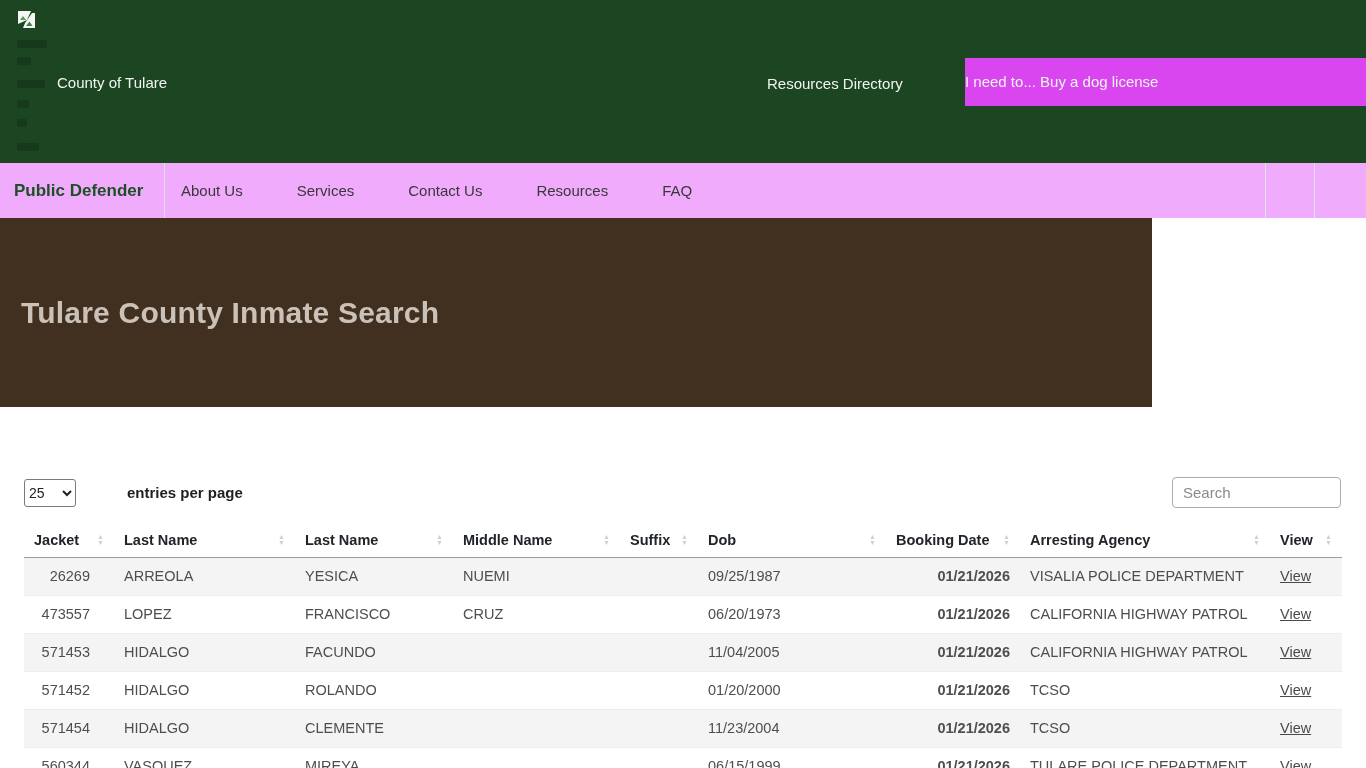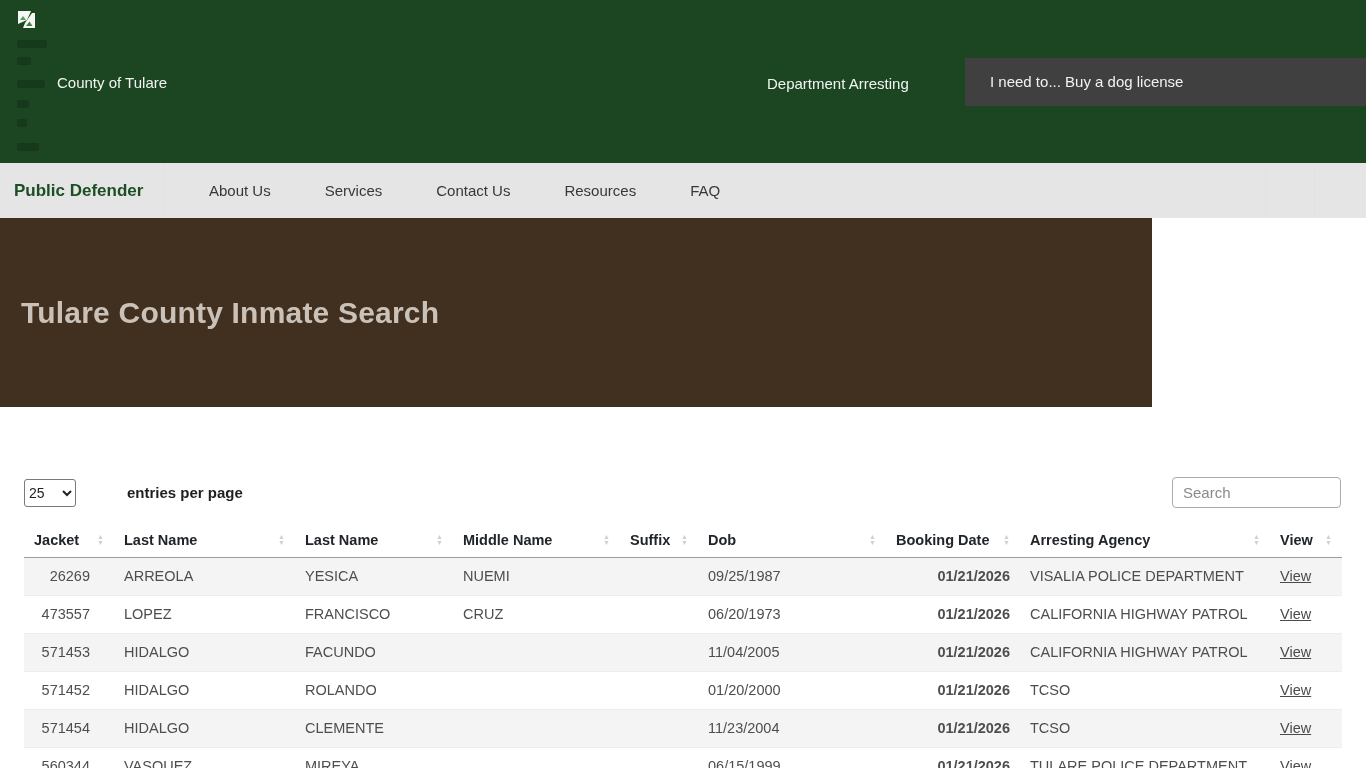--- a/index.html
+++ b/index.html
@@ -6,25 +6,25 @@
   html,body { width:1366px; height:768px; overflow:hidden; background:#fff;
               font-family:"Liberation Sans", sans-serif; }
 
   
   .site-header { position:relative; width:1366px; height:163px; background:#1c4621; }
   .logo-icon { position:absolute; left:16px; top:9px; }
   .faint-bar { position:absolute; height:8px; border-radius:2px; background:rgba(0,0,0,0.18); }
   .site-name { position:absolute; left:57px; top:74px; color:#f2f4f1; font-size:15px; }
   .dept-directory { position:absolute; left:767px; top:75px; color:#f2f4f1; font-size:15px; cursor:pointer; }
   .i-need-to { position:absolute; left:965px; top:58px; width:401px; height:48px;
-               background:#404040; color:#eef4ee; font-size:15px; line-height:48px;
-               padding-left:25px; cursor:pointer; }
-
-  
-  .nav-bar { position:relative; width:1366px; height:55px; background:#e5e5e5; display:flex; align-items:center;gap:28px; }
+               background:#d946ef; color:#eef4ee; font-size:15px; line-height:48px;
+               cursor:pointer; }
+
+  
+  .nav-bar { position:relative; width:1366px; height:55px; background:#f0abfc; display:flex; align-items:center; }
   .nav-brand { width:165px; height:55px; line-height:55px; padding-left:14px;
                font-size:17px; font-weight:bold; color:#1d4f24;
                border-right:1px solid #e2e2e2; flex:0 0 165px; }
   .nav-links { display:flex; margin-left:16px; gap:54px; list-style:none; }
   .nav-links li { font-size:15px; color:#383838; cursor:pointer; white-space:nowrap; }
   .nav-divider { position:absolute; top:0; width:1px; height:55px; background:#e2e2e2; }
   .nav-divider.d1 { left:1265px; }
   .nav-divider.d2 { left:1314px; }
 
   
@@ -71,21 +71,21 @@
   </span>
 
   <span class="faint-bar" style="left:17px; top:40px;  width:30px;"></span>
   <span class="faint-bar" style="left:17px; top:57px;  width:14px;"></span>
   <span class="faint-bar" style="left:17px; top:80px;  width:28px;"></span>
   <span class="faint-bar" style="left:17px; top:100px; width:12px;"></span>
   <span class="faint-bar" style="left:17px; top:119px; width:10px;"></span>
   <span class="faint-bar" style="left:17px; top:143px; width:22px;"></span>
 
   <span class="site-name">County of Tulare</span>
-  <span class="dept-directory">Department Arresting</span>
+  <span class="dept-directory">Resources Directory</span>
   <div class="i-need-to">I need to... Buy a dog license</div>
 </header>
 
 <nav class="nav-bar">
   <div class="nav-brand">Public Defender</div>
   <ul class="nav-links">
     <li>About Us</li>
     <li>Services</li>
     <li>Contact Us</li>
     <li>Resources</li>

